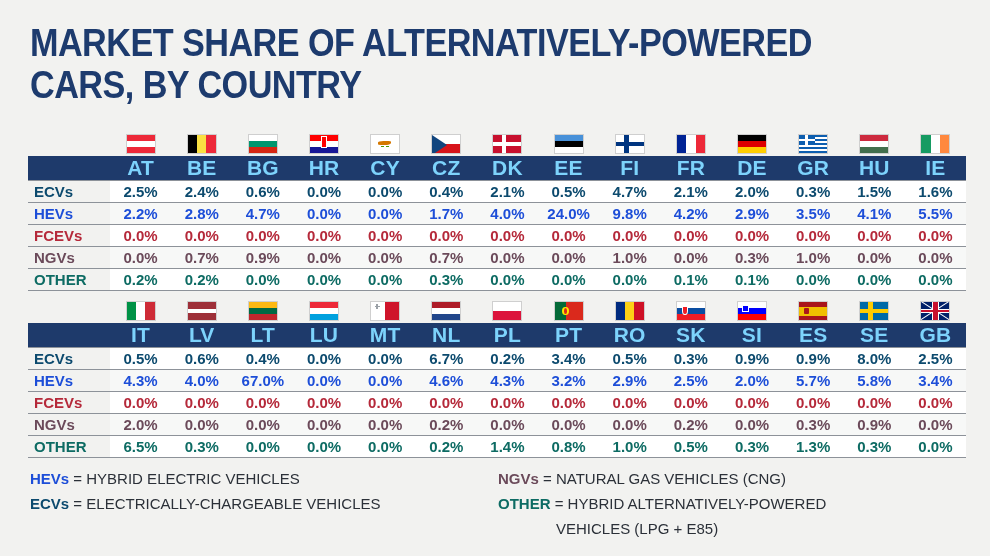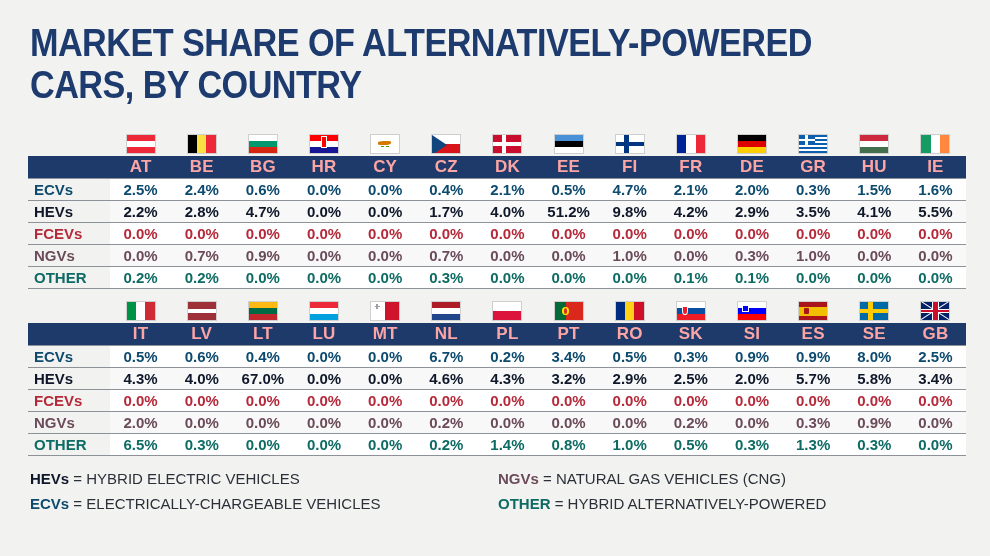--- a/index.html
+++ b/index.html
@@ -56,23 +56,23 @@
     position:relative;
     overflow:hidden;
     vertical-align:bottom;
     background:#fff;
   }
   .flag i{position:absolute;display:block;}
 
   
   tr.hdr td{
     background:#1e3a6b;
-    color:#fca5a5;
+    color:#7dd3fc;
     font-weight:bold;
-    font-size:17px;
+    font-size:21px;
     text-align:center;
     height:22px;
     padding:0;
     border:0;
     letter-spacing:0.2px;
   }
   tr.hdr td.lblcell{background:#1e3a6b;}
 
   
   tr.data td{
@@ -92,21 +92,21 @@
     background:transparent;
   }
   tr.data.alt td.lblcell{background:transparent;}
   tr.lastline td{
     border-top:1px solid #8d9299;
     height:0;padding:0;font-size:0;line-height:0;background:transparent;
   }
 
   
   .c-ecv   {color:#0c4a6e;}
-  .c-hev   {color:#0f172a;}
+  .c-hev   {color:#1d4ed8;}
   .c-fcev  {color:#b5293a;}
   .c-ngv   {color:#6b4a5a;}
   .c-other {color:#0d6b63;}
 
   
   #legend-left{position:absolute;left:30px;top:466px;}
   #legend-right{position:absolute;left:498px;top:466px;}
   .leg-line{
     font-size:15px;
     color:#2b3038;
@@ -197,21 +197,21 @@
           </tr>
           <tr class="data alt">
             <td class="lblcell c-hev">HEVs</td>
             <td class="c-hev">2.2%</td>
             <td class="c-hev">2.8%</td>
             <td class="c-hev">4.7%</td>
             <td class="c-hev">0.0%</td>
             <td class="c-hev">0.0%</td>
             <td class="c-hev">1.7%</td>
             <td class="c-hev">4.0%</td>
-            <td class="c-hev">51.2%</td>
+            <td class="c-hev">24.0%</td>
             <td class="c-hev">9.8%</td>
             <td class="c-hev">4.2%</td>
             <td class="c-hev">2.9%</td>
             <td class="c-hev">3.5%</td>
             <td class="c-hev">4.1%</td>
             <td class="c-hev">5.5%</td>
           </tr>
           <tr class="data">
             <td class="lblcell c-fcev">FCEVs</td>
             <td class="c-fcev">0.0%</td>
@@ -415,15 +415,18 @@
       </table>
     </div>
 
   <div id="legend-left">
       <div class="leg-line"><span class="abbr c-hev">HEVs</span><span> = HYBRID ELECTRIC VEHICLES</span></div>
       <div class="leg-line"><span class="abbr c-ecv">ECVs</span><span> = ELECTRICALLY-CHARGEABLE VEHICLES</span></div>
     </div>
   <div id="legend-right">
       <div class="leg-line"><span class="abbr c-ngv">NGVs</span><span> = NATURAL GAS VEHICLES (CNG)</span></div>
       <div class="leg-line"><span class="abbr c-other">OTHER</span><span> = HYBRID ALTERNATIVELY-POWERED</span></div>
+      <div class="leg-line">
+        <span class="leg-cont">VEHICLES (LPG + E85)</span>
+      </div>
     </div>
 
 </div>
 
 </body></html>

